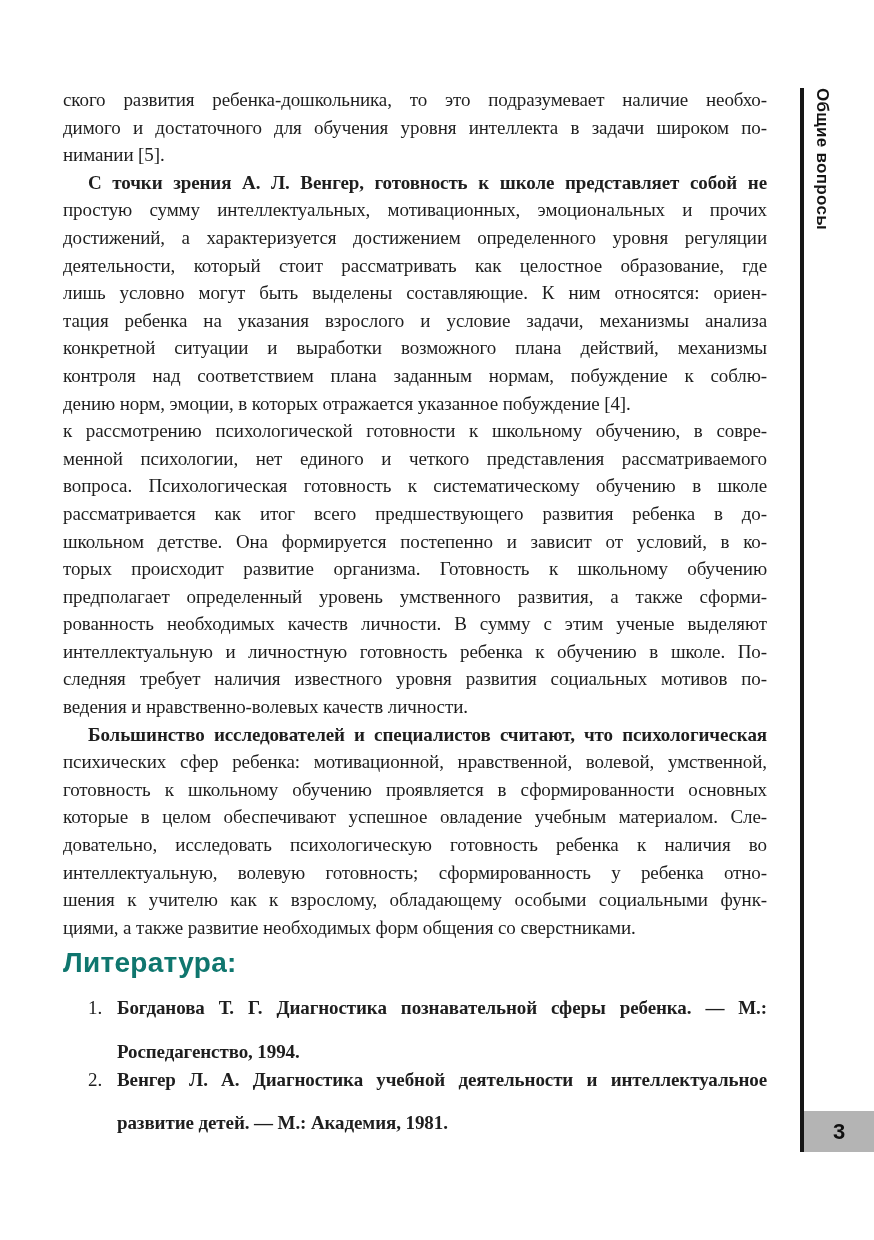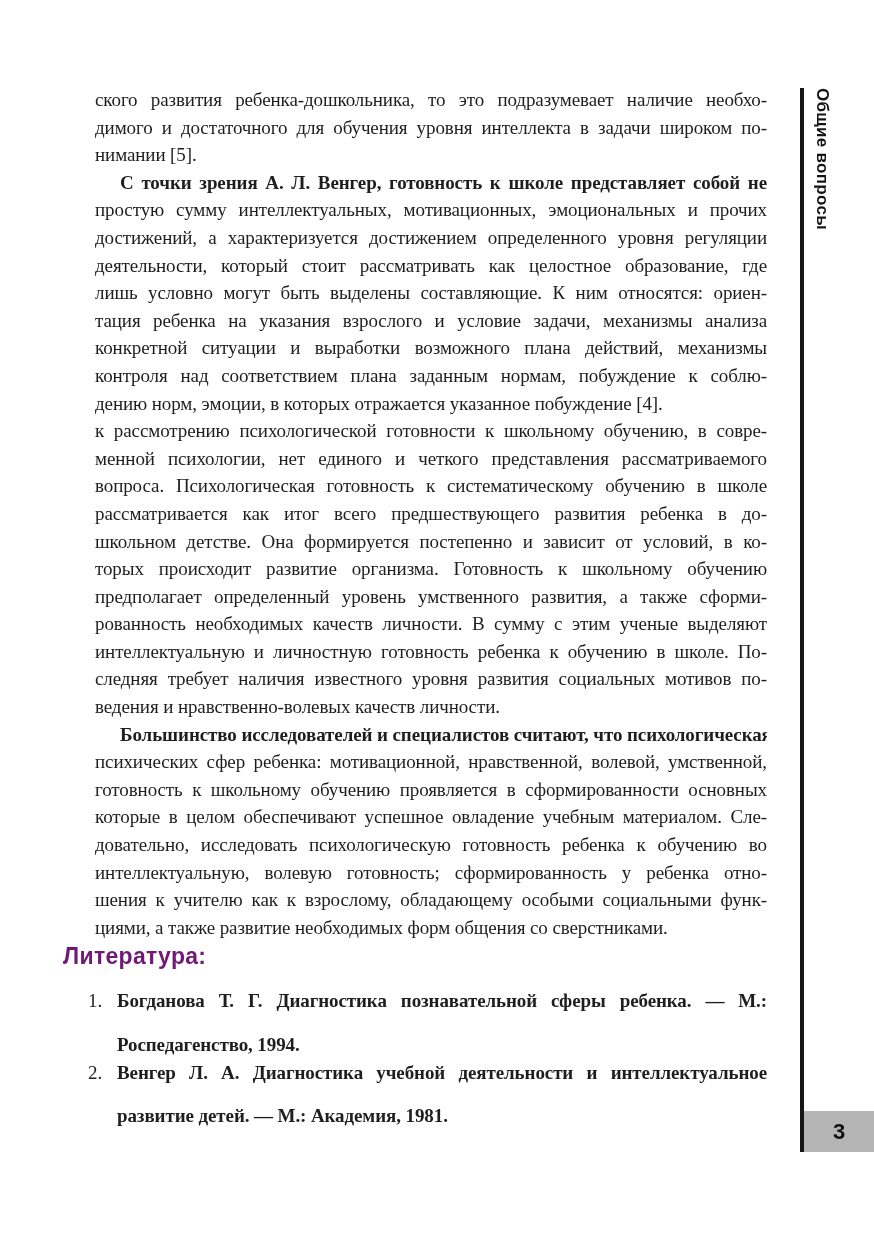--- a/index.html
+++ b/index.html
@@ -18,36 +18,36 @@
   }
   .para .line {
     font-size: 19px;
     line-height: 27.6px;
     height: 27.6px;
     overflow: hidden;
     white-space: nowrap;
     text-align: justify;
     text-align-last: justify;
     letter-spacing: -0.1px;
-    margin-left: 32px;
   }
   .para .line.last {
     text-align-last: left;
   }
   .para.indent .line.first {
     text-indent: 25px;
     font-weight: bold;
   }
   .lit-heading {
+    margin-top: 7px;
     font-family: "Liberation Sans", "DejaVu Sans", sans-serif;
     font-weight: bold;
-    font-size: 23px;
+    font-size: 28px;
     line-height: 30px;
     letter-spacing: 0.3px;
-    color: #701a75;
+    color: #0f766e;
   }
   .refs { margin-top: 16px; }
   .ref { display: flex; }
   .ref-num {
     flex: 0 0 54px;
     box-sizing: border-box;
     padding-left: 25px;
     font-size: 19px;
     line-height: 27.6px;
   }
@@ -129,21 +129,21 @@
         <div class="line">рованность необходимых качеств личности. В сумму с этим ученые выделяют</div>
         <div class="line">интеллектуальную и личностную готовность ребенка к обучению в школе. По-</div>
         <div class="line">следняя требует наличия известного уровня развития социальных мотивов по-</div>
         <div class="line last">ведения и нравственно-волевых качеств личности.</div>
       </div>
       <div class="para indent">
         <div class="line first">Большинство исследователей и специалистов считают, что психологическая</div>
         <div class="line">психических сфер ребенка: мотивационной, нравственной, волевой, умственной,</div>
         <div class="line">готовность к школьному обучению проявляется в сформированности основных</div>
         <div class="line">которые в целом обеспечивают успешное овладение учебным материалом. Сле-</div>
-        <div class="line">довательно, исследовать психологическую готовность ребенка к обучению во</div>
+        <div class="line">довательно, исследовать психологическую готовность ребенка к наличия во</div>
         <div class="line">интеллектуальную, волевую готовность; сформированность у ребенка отно-</div>
         <div class="line">шения к учителю как к взрослому, обладающему особыми социальными функ-</div>
         <div class="line last">циями, а также развитие необходимых форм общения со сверстниками.</div>
       </div>
     </div>
   <div class="lit-heading">Литература:</div>
   <div class="refs">
       <div class="ref">
         <div class="ref-num">1.</div>
         <div class="ref-body">

